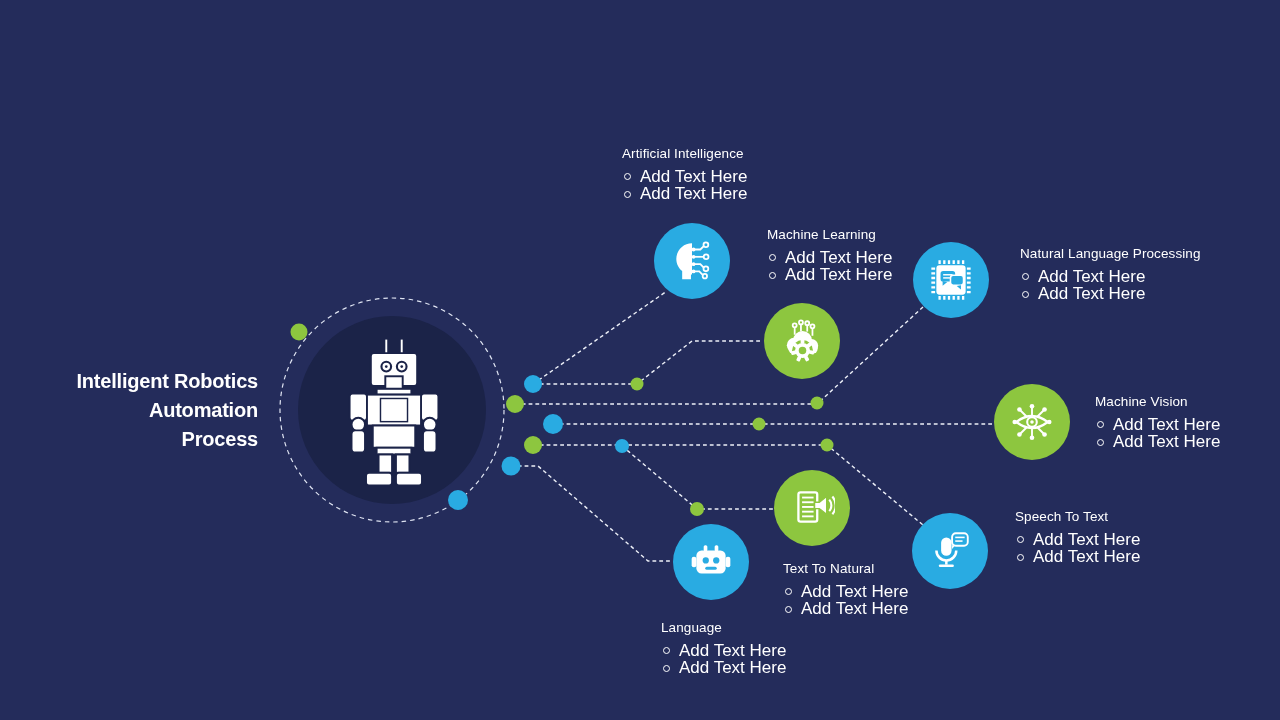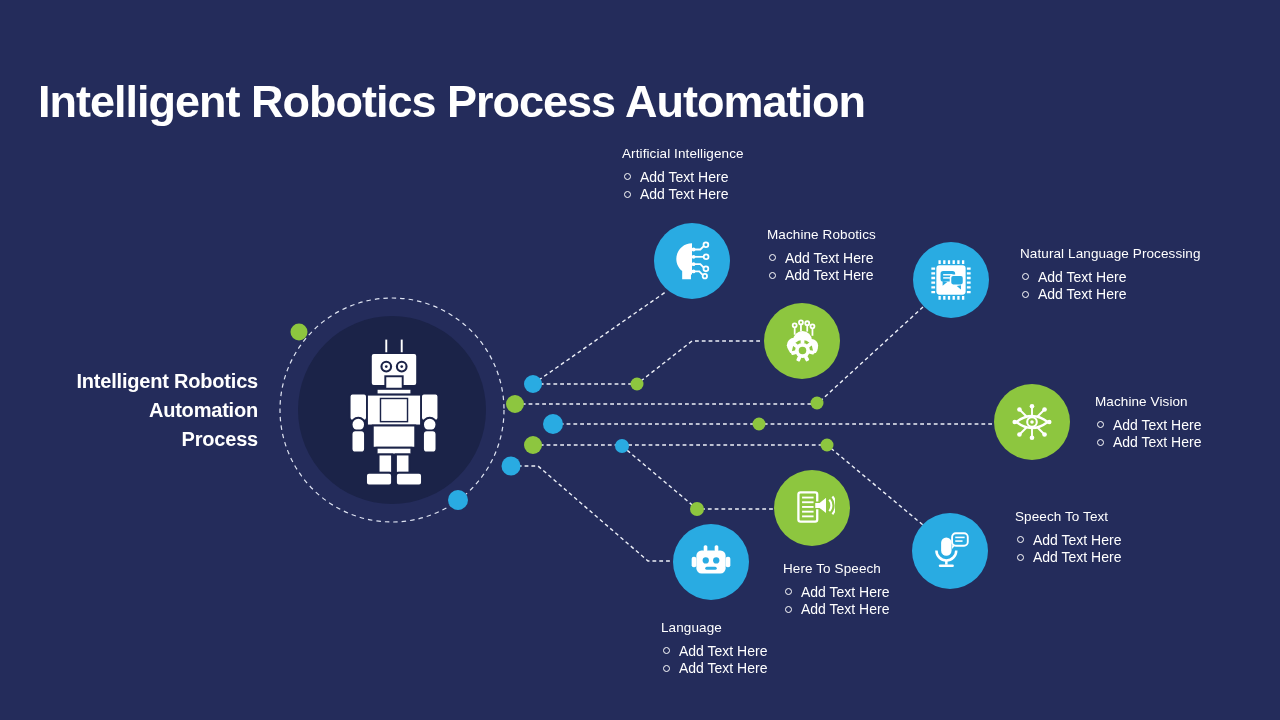--- a/index.html
+++ b/index.html
@@ -13,30 +13,29 @@
   .ring{fill:none;stroke:#DFE4F2;stroke-width:1.2;stroke-dasharray:4.5 4;}
   .dot-blue{fill:var(--blue,#29ABE2);}
   .dot-green{fill:var(--green,#8DC63F);}
   .center-label{position:absolute;left:40px;top:367px;width:218px;text-align:right;z-index:3;
          font-size:20px;line-height:29px;font-weight:bold;letter-spacing:-0.2px;}
   .robot-wrap{position:absolute;left:338px;top:334px;z-index:2;}
   .node-circle{position:absolute;width:76px;height:76px;border-radius:50%;z-index:2;
          display:flex;align-items:center;justify-content:center;}
   .node-label{position:absolute;z-index:3;}
   .node-title{font-size:13.5px;font-weight:normal;letter-spacing:0.1px;margin-bottom:7px;white-space:nowrap;}
-  .bullet-row{display:flex;align-items:center;gap:9px;height:17.5px;font-size:14px;white-space:nowrap;}
+  .bullet-row{display:flex;align-items:center;gap:9px;height:17.5px;font-size:17px;white-space:nowrap;}
   .bullet-marker{width:5px;height:5px;border:1.3px solid #fff;border-radius:50%;flex:none;margin-left:2px;}
   svg{display:block;}
 </style>
 </head>
 <body>
 
 <div class="slide">
 
-  <h1 class="title">Intelligent Robotics Process Automation</h1>
 
   <svg class="conn-layer" width="1280" height="720" viewBox="0 0 1280 720">
     <circle cx="392" cy="410" r="94" fill="#1B2348"></circle>
     <circle class="ring" cx="392" cy="410" r="112"></circle>
 
     <path class="dash" d="M533 384 L667 291"></path>
     <path class="dash" d="M533 384 H637 L692 341 H763"></path>
     <path class="dash" d="M515 404 H817 L923 307"></path>
     <path class="dash" d="M553 424 H993"></path>
     <path class="dash" d="M533 445 H827 L923 525"></path>
@@ -253,21 +252,21 @@
         <span class="bullet-marker"></span>
         <span>Add Text Here</span>
       </div>
     <div class="bullet-row">
         <span class="bullet-marker"></span>
         <span>Add Text Here</span>
       </div>
   </div>
 
   <div class="node-label" style="left:767px;top:227px;">
-    <div class="node-title">Machine Robotics</div>
+    <div class="node-title">Machine Learning</div>
     <div class="bullet-row">
         <span class="bullet-marker"></span>
         <span>Add Text Here</span>
       </div>
     <div class="bullet-row">
         <span class="bullet-marker"></span>
         <span>Add Text Here</span>
       </div>
   </div>
 
@@ -301,21 +300,21 @@
         <span class="bullet-marker"></span>
         <span>Add Text Here</span>
       </div>
     <div class="bullet-row">
         <span class="bullet-marker"></span>
         <span>Add Text Here</span>
       </div>
   </div>
 
   <div class="node-label" style="left:783px;top:561px;">
-    <div class="node-title">Here To Speech</div>
+    <div class="node-title">Text To Natural</div>
     <div class="bullet-row">
         <span class="bullet-marker"></span>
         <span>Add Text Here</span>
       </div>
     <div class="bullet-row">
         <span class="bullet-marker"></span>
         <span>Add Text Here</span>
       </div>
   </div>
 

